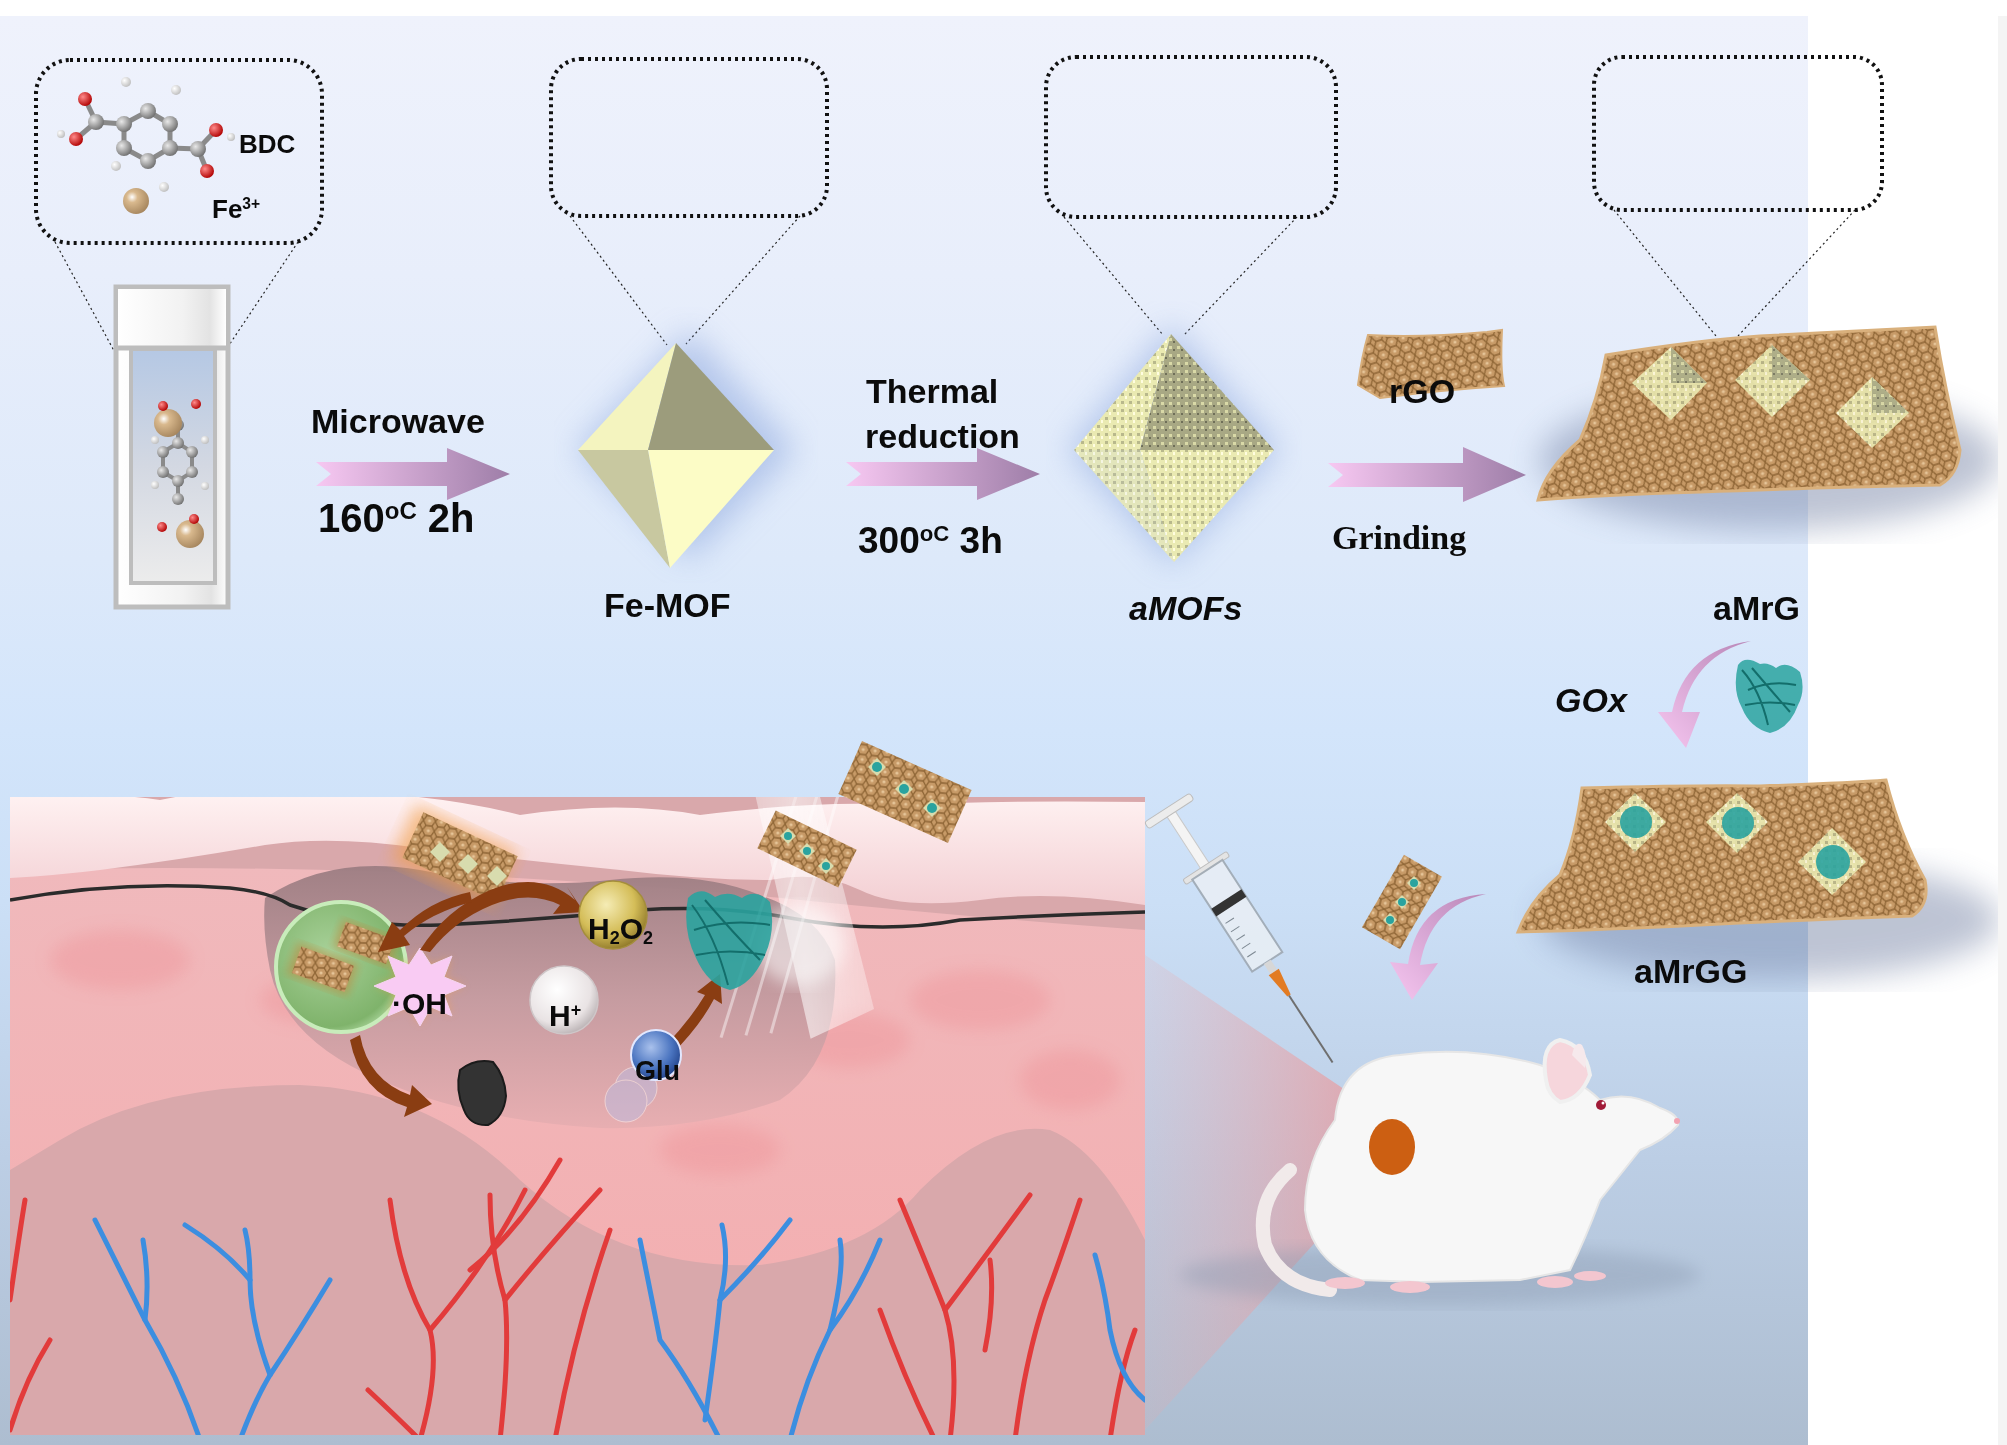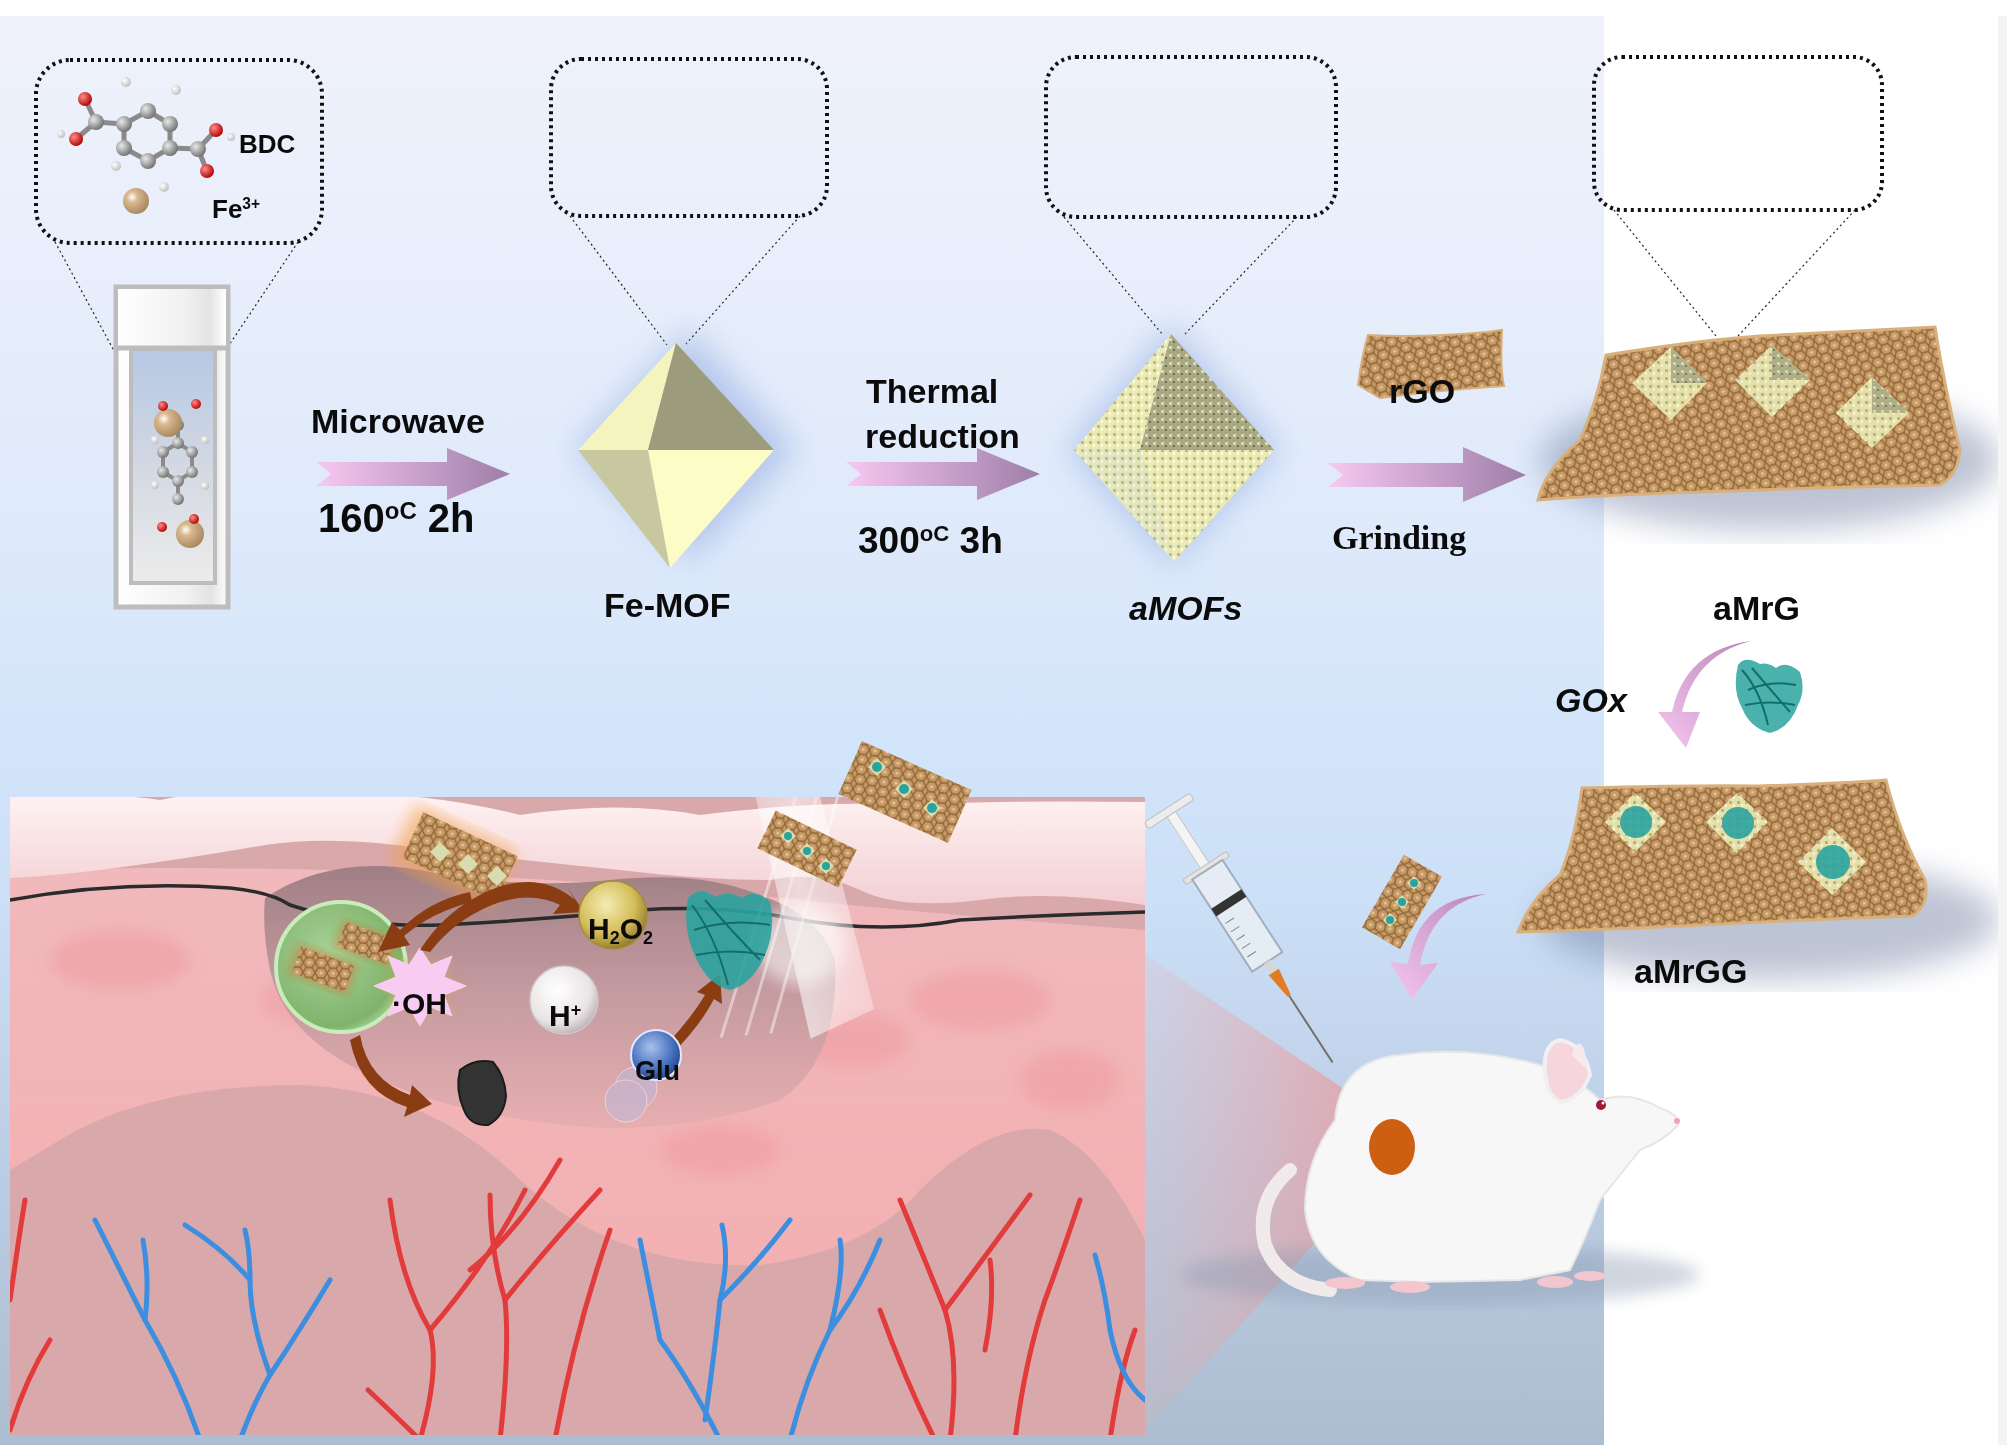--- a/index.html
+++ b/index.html
@@ -1,18 +1,18 @@
 <!DOCTYPE html>
 <html><head>
 <meta charset="utf-8">
 <style>
   html, body { margin: 0; padding: 0; background: #ffffff; }
   body { width: 2007px; height: 1445px; position: relative; overflow: hidden;
          font-family: "Liberation Sans", "DejaVu Sans", sans-serif; }
-  #canvas { position: absolute; left: 0; top: 16px; width: 1604px; height: 1429px;
+  #canvas { position: absolute; left: 0; top: 16px; width: 1808px; height: 1429px;
     background: linear-gradient(to bottom, #eff2fc 0%, #e8eefb 18%, #dde9fa 38%, #d3e5fb 50%, #cbdff6 62%, #bccee5 80%, #adbdd0 100%); }
   .lbl { position: absolute; font-weight: bold; color: #0b0b0b; white-space: nowrap; line-height: 1; }
   .lbl sup { font-size: 0.6em; vertical-align: 0.55em; }
   .lbl sub { font-size: 0.6em; vertical-align: -0.25em; }
   svg { position: absolute; overflow: visible; }
 </style>
 </head>
 <body>
 
 <div id="canvas">

